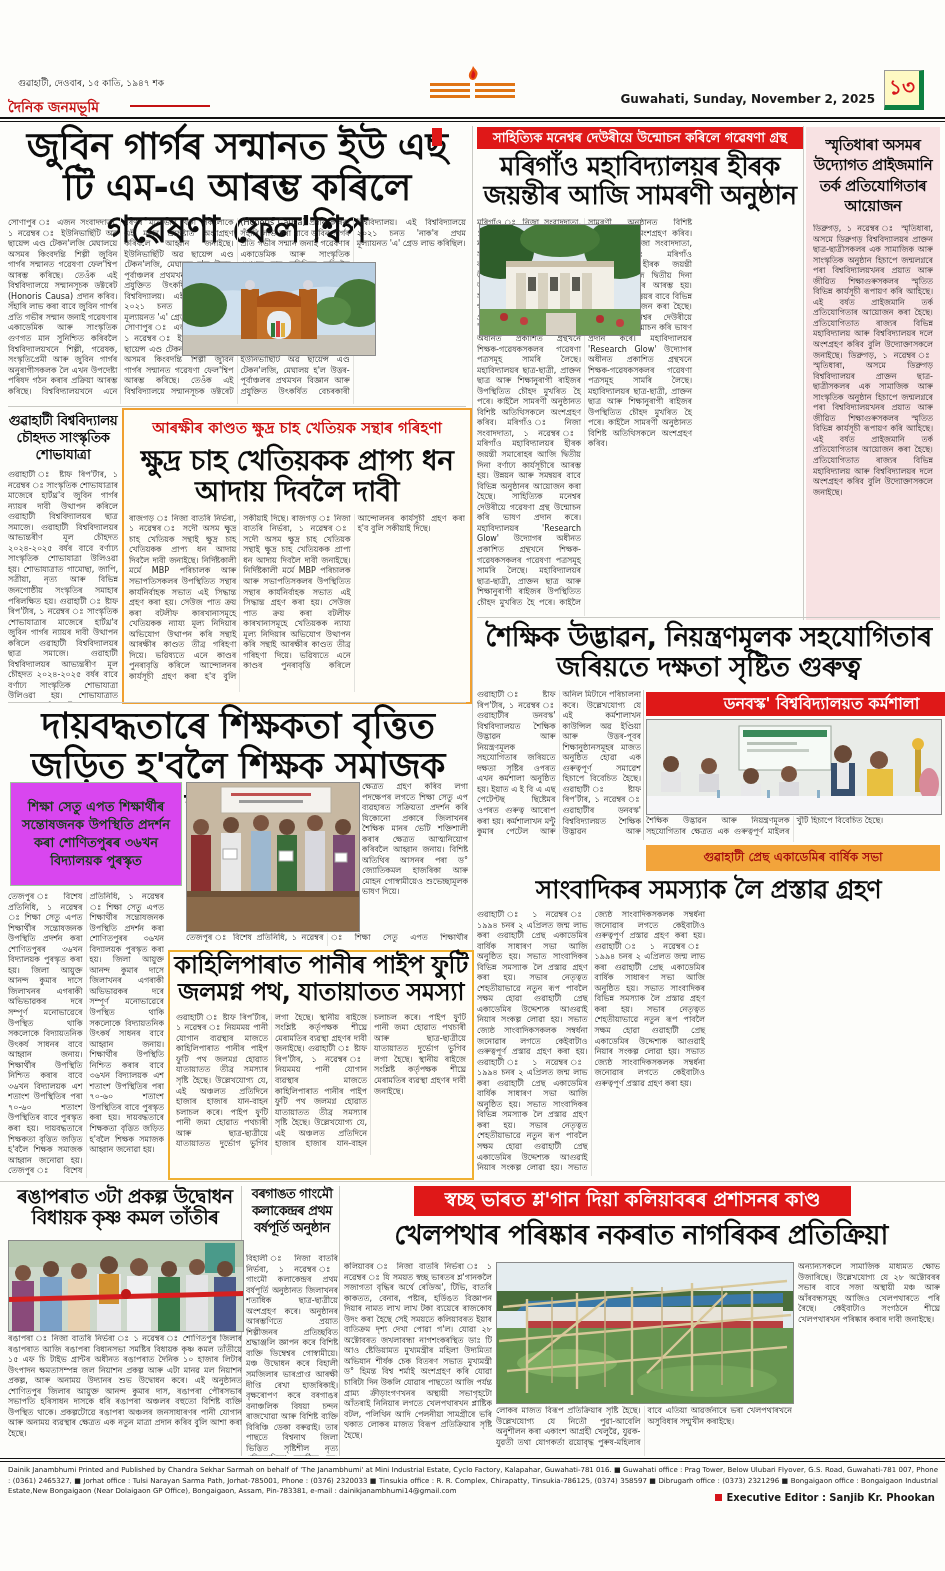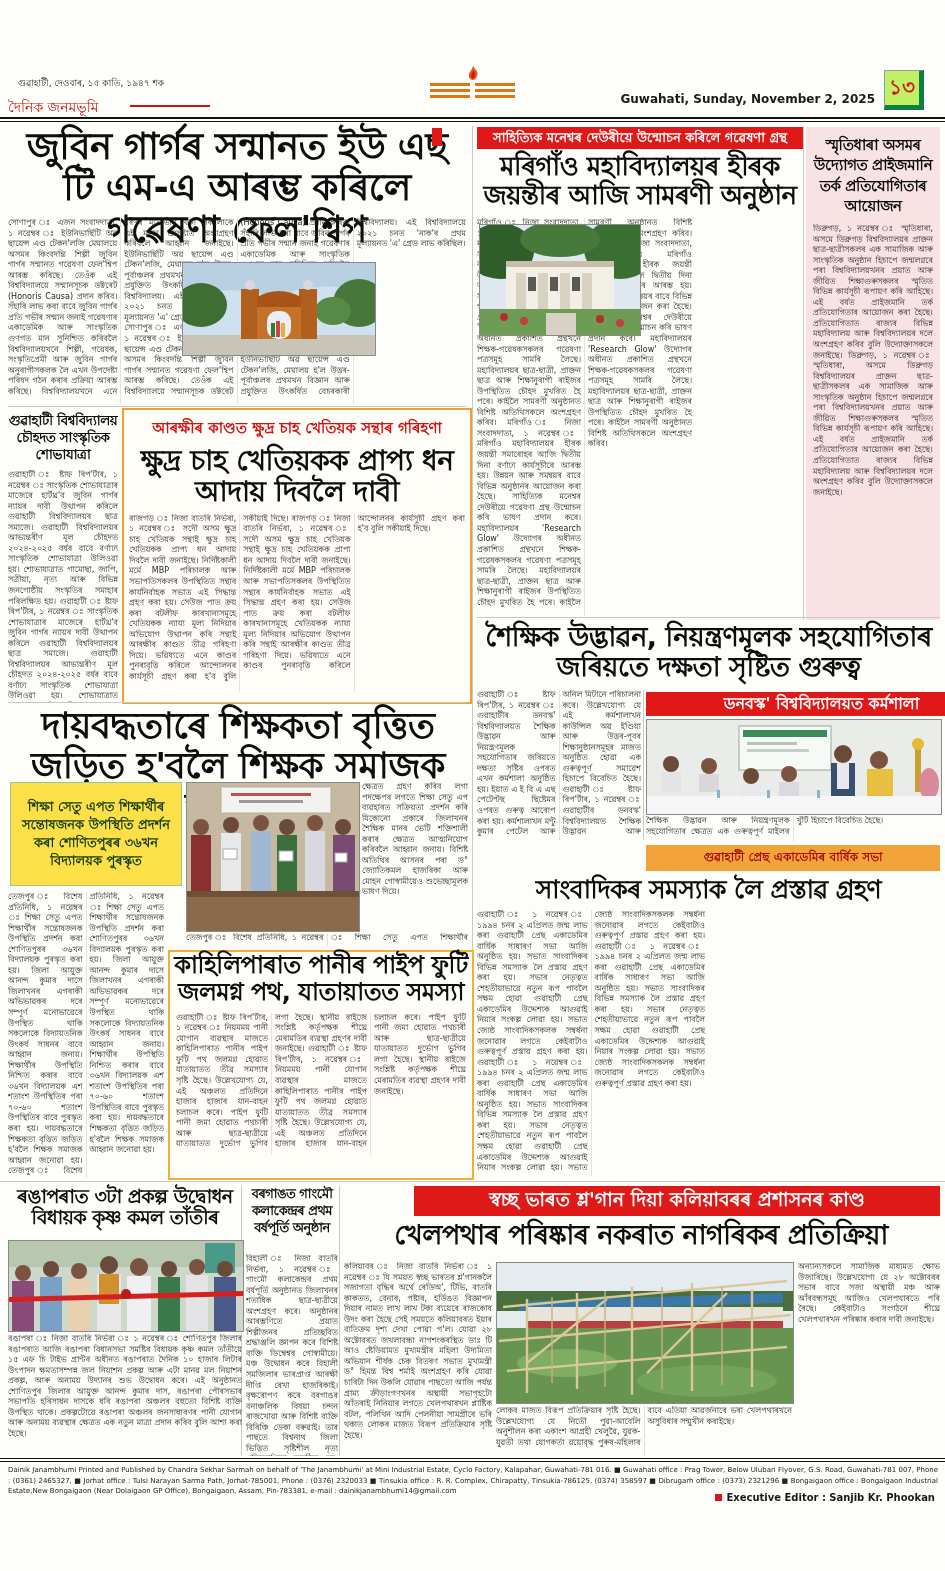--- a/index.html
+++ b/index.html
@@ -16,32 +16,32 @@
   .banner-orange{background:#f2a43b;color:#a81010;font-weight:bold;text-align:center;display:flex;align-items:center;justify-content:center;}
   .photo{border:1px solid #8a8a8a;background:#fff;overflow:hidden;}
   .photo svg{display:block;}
   .vline{width:1px;background:#c9c9c4;}
   .hline{height:1px;background:#c9c9c4;}
   .rule-heavy{height:2px;background:#111;}
   .rule-light{height:1px;background:#111;}
   .logo-bars{display:inline-block;width:40px;height:15px;vertical-align:middle;
     background:repeating-linear-gradient(#e07414 0 3px,transparent 3px 6px);}
   .pagenum-box{border:1px solid #999;border-right:5px solid #0c8040;border-bottom:5px solid #0c8040;
-    background:#bef264;color:#d6151b;font-weight:bold;font-size:20px;display:flex;align-items:center;justify-content:center;}
-  .green-box{background:#fde047;border:1px solid #9cc69a;color:#143e14;font-weight:bold;text-align:center;}
+    background:#fef9c3;color:#d6151b;font-weight:bold;font-size:20px;display:flex;align-items:center;justify-content:center;}
+  .green-box{background:#d946ef;border:1px solid #9cc69a;color:#143e14;font-weight:bold;text-align:center;}
   .orange-box{border:2px solid #f0a030;background:#fffdf7;}
   .red-sq{display:inline-block;width:7px;height:7px;background:#d6151b;margin-right:4px;}
 </style>
 </head>
 <body>
 
 <div id="page">
 
   <div class="abs" style="left:18px;top:76px;font-size:9px;">গুৱাহাটী, দেওবাৰ, ১৫ কাতি, ১৯৪৭ শক</div>
-  <div class="abs" style="left:8px;top:96px;font-size:14px;font-weight:normal;color:#c41313;">দৈনিক জনমভূমি</div>
+  <div class="abs" style="left:8px;top:96px;font-size:14px;font-weight:bold;color:#c41313;">দৈনিক জনমভূমি</div>
   <div class="abs hline" style="left:130px;top:105px;width:80px;background:#c41313;height:2px;"></div>
 
   <div class="abs" style="left:300px;top:66px;width:345px;text-align:center;">
     <svg width="20" height="16" viewBox="0 0 20 16" style="display:block;margin:0 auto -2px auto;">
       <path d="M10 0 C12 4 16 5 14 10 C13 13 11 14 10 14 C9 14 5 13 6 8 C7 5 9 4 10 0 Z" fill="#e85a10"></path>
       <path d="M10 4 C11 6 13 7 12 10 C11.5 12 10.5 12.5 10 12.5 C9 12.5 7.8 11.5 8.4 9 C8.8 7 9.5 6 10 4 Z" fill="#d6151b"></path>
     </svg>
     <span class="logo-bars"></span>
     <span class="logo-bars"></span>
   </div>
@@ -228,21 +228,21 @@
         <rect x="205" y="36" width="22" height="54" fill="#4a5a8a"></rect>
       <polygon points="0,56 234,50 234,55 0,61" fill="#d42020"></polygon>
       <circle cx="117" cy="53" r="5" fill="#c01818"></circle>
     </svg>
   </div>
   <div class="abs body-text" style="left:8px;top:1334px;width:234px;height:122px;">ৰঙাপৰা ঃ নিজা বাতৰি নিৰ্ভৰা ঃ ১ নৱেম্বৰ ঃ শোণিতপুৰ জিলাৰ ৰঙাপৰাত আজি ৰঙাপৰা বিধানসভা সমষ্টিৰ বিধায়ক কৃষ্ণ কমল তাঁতীয়ে ১৫ এফ চি টাইভ গ্ৰান্টৰ অধীনত ৰঙাপৰাত দৈনিক ১০ হাজাৰ লিটাৰ উৎপাদন ক্ষমতাসম্পন্ন জল নিয়াশন প্ৰকল্প আৰু এটা মানৱ মল নিয়াশন প্ৰকল্প, আৰু অনাময় উদ্যানৰ শুভ উদ্বোধন কৰে। এই অনুষ্ঠানত শোণিতপুৰ জিলাৰ আয়ুক্ত আনন্দ কুমাৰ দাস, ৰঙাপৰা পৌৰসভাৰ সভাপতি হৰিসাধন দাসকে ধৰি ৰঙাপৰা অঞ্চলৰ বহুতো বিশিষ্ট ব্যক্তি উপস্থিত থাকে। প্ৰকল্পটোৱে ৰঙাপৰা অঞ্চলৰ জনসাধাৰণৰ পানী যোগান আৰু অনাময় ব্যৱস্থাৰ ক্ষেত্ৰত এক নতুন মাত্ৰা প্ৰদান কৰিব বুলি আশা কৰা হৈছে।</div>
 
   <div class="abs hl" style="left:246px;top:1186px;width:92px;font-size:13px;line-height:1.3;">বৰগাঙত গাংমৌ কলাকেন্দ্ৰৰ প্ৰথম বৰ্ষপূৰ্তি অনুষ্ঠান</div>
   <div class="abs body-text" style="left:246px;top:1254px;width:92px;height:202px;">বিহালী ঃ নিজা বাতৰি নিৰ্ভৰা, ১ নৱেম্বৰ ঃ গাংমৌ কলাকেন্দ্ৰৰ প্ৰথম বৰ্ষপূৰ্তি অনুষ্ঠানত জিলাখনৰ শতাধিক ছাত্ৰ-ছাত্ৰীয়ে অংশগ্ৰহণ কৰে। অনুষ্ঠানৰ আৰম্ভণিতে প্ৰয়াত শিল্পীজনৰ প্ৰতিচ্ছবিত শ্ৰদ্ধাঞ্জলি জ্ঞাপন কৰে বিশিষ্ট ব্যক্তি ডিম্বেশ্বৰ গোস্বামীয়ে। মঞ্চ উদ্বোধন কৰে বিহালী সমজিলাৰ ভাৰপ্ৰাপ্ত আৰক্ষী দীপ্তি ৰেখা হাজৰিকাই। বৃক্ষৰোপণ কৰে বৰগাঙৰ বনাঞ্চলিক বিষয়া চন্দন ৰাজখোৱা আৰু বিশিষ্ট ব্যক্তি বিৰিঞ্চি ডেকা বৰুৱাই। তাৰ পাছতে বিশ্বনাথ জিলা ভিত্তিত সৃষ্টিশীল নৃত্য প্ৰতিযোগিতা অনুষ্ঠিত হয়। বিচাৰক হিচাপে অংশগ্ৰহণ কৰে সাংস্কৃতিক কৰ্মী, অভিনেতা জেন দাস আৰু নেহা চেত্ৰীয়ে। এই প্ৰতিযোগিতাত জিলাখনৰ প্ৰায় শতাধিক প্ৰতিযোগীয়ে অংশ লয়।</div>
 
-  <div class="abs kicker-red" style="left:414px;top:1186px;width:526px;height:30px;font-size:19px;">স্বচ্ছ ভাৰত শ্ল'গান দিয়া কলিয়াবৰৰ প্ৰশাসনৰ কাণ্ড</div>
+  <div class="abs kicker-red" style="left:414px;top:1186px;width:437px;height:30px;font-size:19px;">স্বচ্ছ ভাৰত শ্ল'গান দিয়া কলিয়াবৰৰ প্ৰশাসনৰ কাণ্ড</div>
   <div class="abs hl" style="left:342px;top:1220px;width:598px;font-size:27px;">খেলপথাৰ পৰিষ্কাৰ নকৰাত নাগৰিকৰ প্ৰতিক্ৰিয়া</div>
   <div class="abs body-text" style="left:344px;top:1262px;width:148px;height:194px;">কলিয়াবৰ ঃ নিজা বাতৰি নিৰ্ভৰা ঃ ১ নৱেম্বৰ ঃ যি সময়ত স্বচ্ছ ভাৰতৰ শ্ল'গানকলৈ সজাগতা বৃদ্ধিৰ অৰ্থে ৰেডিঅ', টিভি, বাতৰি কাকতত, বেনাৰ, পষ্টাৰ, হৰ্ডিঙত বিজ্ঞাপন দিয়াৰ নামত লাখ লাখ টকা ব্যয়েৰে ৰাজকোষ উদং কৰা হৈছে সেই সময়তে কলিয়াবৰত ইয়াৰ ব্যতিক্ৰম দৃশ্য দেখা পোৱা গ'ল। যোৱা ২৮ অক্টোবৰত জখলাবন্ধা নাগশংকৰস্থিত ডাঃ টি আও ষ্টেডিয়ামত মুখ্যমন্ত্ৰীৰ মহিলা উদ্যমিতা অভিযান শীৰ্ষক চেক বিতৰণ সভাত মুখ্যমন্ত্ৰী ড° হিমন্ত বিশ্ব শৰ্মাই অংশগ্ৰহণ কৰি যোৱা চাৰিটা দিন উকলি যোৱাৰ পাছতো আজি পৰ্যন্ত গ্ৰাম্য ক্ৰীড়াংগণখনৰ অস্থায়ী সভাগৃহটো আঁতৰাই নিনিয়াৰ লগতে খেলপথাৰখন প্লাষ্টিক বটল, পলিথিন আদি পেলনীয়া সামগ্ৰীৰে ভৰি থকাত লোকৰ মাজত বিৰূপ প্ৰতিক্ৰিয়াৰ সৃষ্টি হৈছে।</div>
   <div class="abs photo" style="left:496px;top:1262px;width:296px;height:140px;">
     <svg width="100%" height="100%" viewBox="0 0 296 140" preserveAspectRatio="none">
       <rect width="296" height="140" fill="#e4ecef"></rect>
       <rect x="0" y="28" width="296" height="20" fill="#4a6e3c"></rect>
       <polygon points="20,48 286,40 286,30 30,38" fill="#3a78a8"></polygon>
       <rect x="30" y="44" width="256" height="18" fill="#e8e4da"></rect>
       <rect x="30" y="58" width="256" height="7" fill="#b84040"></rect>
       <rect x="0" y="65" width="296" height="75" fill="#679550"></rect>

